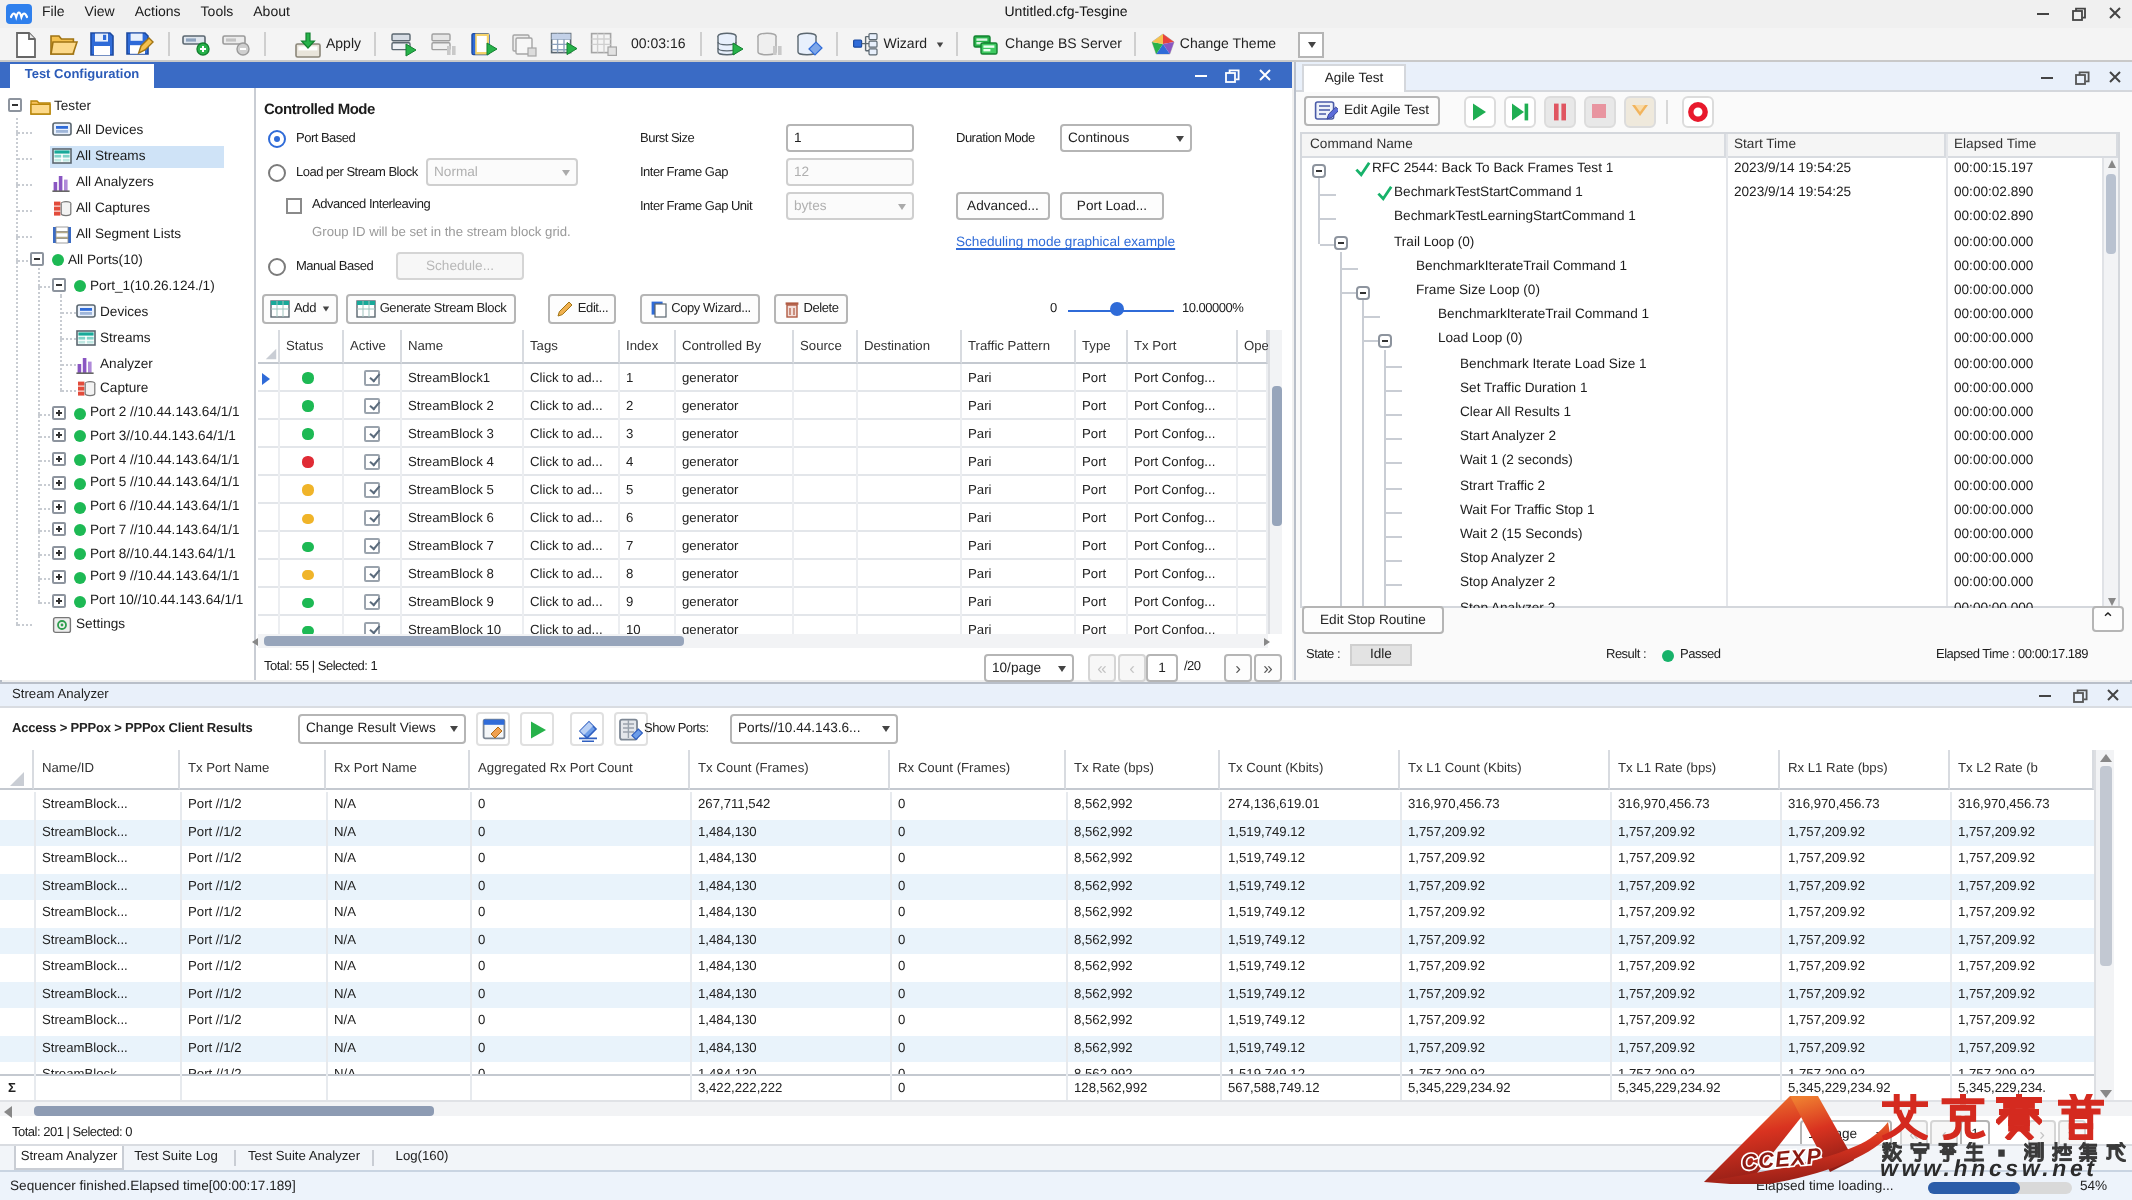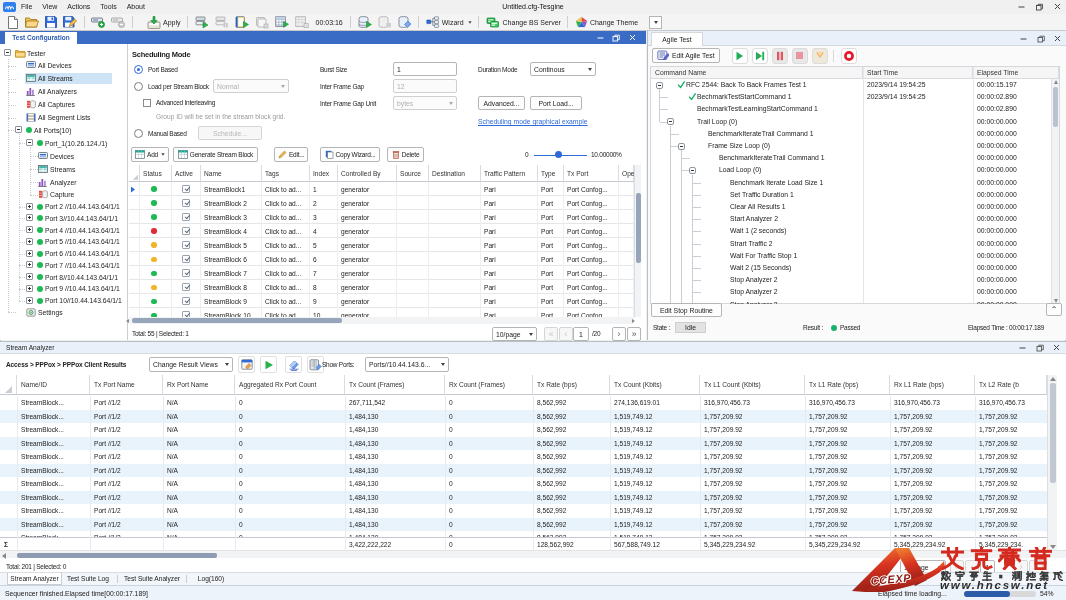--- a/index.html
+++ b/index.html
@@ -523,21 +523,21 @@
           <span style="position: absolute; left: 25px; top: 0.5px; height: 11px; width: 43.6px;"></span>
           <span class="ticon" style="position: absolute; left: 26px; top: 1.5px; margin: 0px;"><svg width="10" height="9" viewBox="0 0 10 9">
               <rect x="0.8" y="0.8" width="8.4" height="7.4" rx="1" fill="#eee" stroke="#777" stroke-width="0.7"></rect>
               <circle cx="5" cy="4.5" r="2" fill="none" stroke="#2f9e4f" stroke-width="0.9"></circle>
               <circle cx="5" cy="4.5" r="0.7" fill="#2f9e4f"></circle>
             </svg></span>
           <span class="tlabeltxt" style="position: absolute; left: 38px; top: 2.5px; margin: 0px;">Settings</span>
         </div>
       </div>
     <div id="sched" class="abs">
-        <div class="lbl" style="position: absolute; left: 3px; top: 6px; font-weight: bold; font-size: 7.5px;">Scheduling Mode</div>
+        <div class="lbl" style="position: absolute; left: 3px; top: 6px; font-weight: bold; font-size: 7.5px;">Controlled Mode</div>
         <span class="radio on" style="position: absolute; left: 5px; top: 21px;"></span>
         <span class="lbl" style="position: absolute; left: 19px; top: 22px;">Port Based</span>
         <span class="radio" style="position: absolute; left: 5px; top: 38px;"></span>
         <span class="lbl" style="position: absolute; left: 19px; top: 39px;">Load per Stream Block</span>
         <div class="select dis" style="position: absolute; left: 84px; top: 35px; width: 76px; height: 14px;">
           <span>Normal</span>
           <span class="caret dis"></span>
         </div>
         <span class="cbox" style="position: absolute; left: 14px; top: 55px;"></span>
         <span class="lbl" style="position: absolute; left: 27px; top: 55px;">Advanced Interleaving</span>

